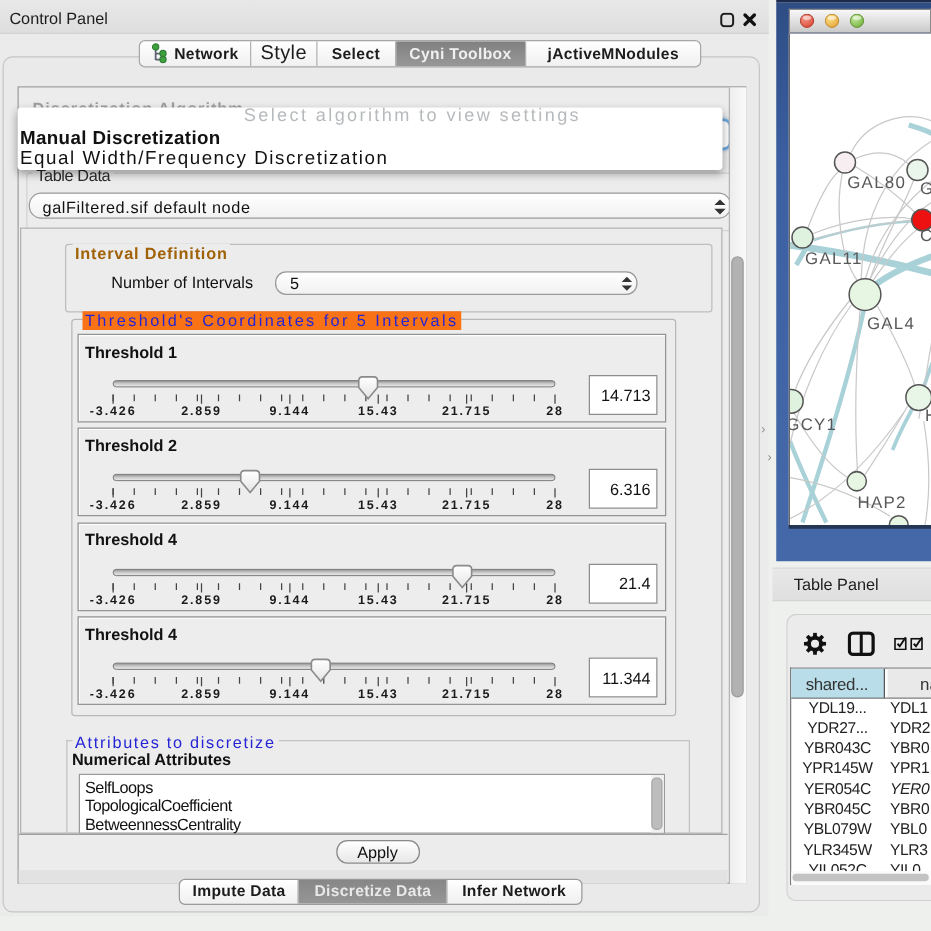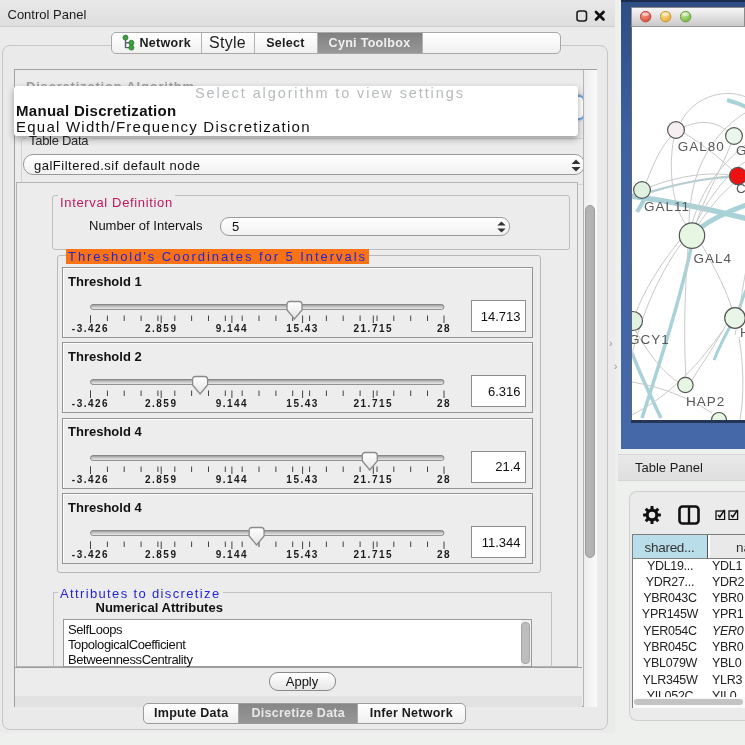--- a/index.html
+++ b/index.html
@@ -20,34 +20,35 @@
 <div style="position:absolute;left:87px;top:32px;width:450px;height:21.5px;border:1px solid #a8a8a8;border-radius:5px;overflow:hidden;display:flex;background:linear-gradient(#ffffff,#f0f0f0);margin-left:24px;">
 <div style="width:89.5px;height:100%;color:#1d1d1d;border-right:1px solid #b3b3b3;display:flex;align-items:center;justify-content:center;font-size:12.5px;font-weight:bold;letter-spacing:0.3px;"><svg width="14" height="17" viewBox="0 0 14 17" style="margin-right:4px">
         <path d="M3.5 5 V14 M3.5 8.8 H9 M3.5 13.6 H9" stroke="#5a6170" stroke-width="1.4" fill="none"></path>
         <circle cx="3.5" cy="3.6" r="2.5" fill="#3da13d" stroke="#2f7d33" stroke-width="0.9"></circle>
         <circle cx="9.4" cy="8.8" r="2.5" fill="#3da13d" stroke="#2f7d33" stroke-width="0.9"></circle>
         <circle cx="9.4" cy="13.6" r="2.5" fill="#3da13d" stroke="#2f7d33" stroke-width="0.9"></circle>
       </svg>Network</div>
 <div style="width:53px;height:100%;color:#1d1d1d;border-right:1px solid #b3b3b3;display:flex;align-items:center;justify-content:center;font-size:16px;font-weight:normal;letter-spacing:0.3px;">Style</div>
 <div style="width:63px;height:100%;color:#1d1d1d;border-right:1px solid #b3b3b3;display:flex;align-items:center;justify-content:center;font-size:12.5px;font-weight:bold;letter-spacing:0.3px;">Select</div>
 <div style="width:105px;height:100%;background:linear-gradient(#808080,#989898);color:#f0f0f0;border-right:1px solid #b3b3b3;display:flex;align-items:center;justify-content:center;font-size:12.5px;font-weight:bold;letter-spacing:0.3px;">Cyni Toolbox</div>
+<div style="width:139.5px;height:100%;color:#1d1d1d;display:flex;align-items:center;justify-content:center;font-size:12.5px;font-weight:bold;letter-spacing:0.3px;">jActiveMNodules</div>
 </div>
 <div style="position:absolute;left:14px;top:69px;width:583px;height:638px;background:#ececec;border:1px solid #a0a0a0;"></div>
 <div class="t" style="left:26px;top:79px;font-size:13px;font-weight:bold;letter-spacing:0.8px;color:#9f9f9f;">Discretization Algorithm</div>
 <div style="position:absolute;left:566px;top:95px;width:19px;height:25px;background:#ffffff;border:2.5px solid #6ea6de;border-radius:6px;box-shadow:0 0 3px rgba(90,150,220,0.9);"></div>
 <div style="position:absolute;left:21px;top:138px;width:564px;height:47px;border:1px solid #d2d2d2;border-radius:3px;"></div>
 <div class="t" style="left:26px;top:133px;font-size:13px;letter-spacing:-0.3px;color:#2a2a2a;background:#ececec;padding:0 3px;">Table Data</div>
 <div style="position:absolute;left:23px;top:153.5px;width:562px;height:21.5px;background:linear-gradient(#ffffff,#f1f1f1);border:1.3px solid #9a9a9a;border-radius:10px;"></div>
 <div class="t" style="left:34px;top:157.5px;font-size:13px;letter-spacing:0.5px;color:#111;">galFiltered.sif default node</div>
 <svg style="position:absolute;left:570px;top:158.5px" width="12" height="13" viewBox="0 0 12 13">
     <path d="M1.5 5 L6 0.5 L10.5 5 Z M1.5 8 L6 12.5 L10.5 8 Z" fill="#333"></path>
   </svg>
 <div style="position:absolute;left:16px;top:182px;width:562px;height:485px;background:#ececec;border:1px solid #b3b3b3;"></div>
 <div style="position:absolute;left:52px;top:195px;width:518px;height:55px;border:1px solid #bdbdbd;border-radius:3px;"></div>
-<div class="t" style="left:58px;top:194.5px;font-size:13px;letter-spacing:0.65px;color:#be185d;background:#ececec;padding:0 2px;">Interval Definition</div>
+<div class="t" style="left:58px;top:194.5px;font-size:13px;letter-spacing:0.65px;color:#a16207;background:#ececec;padding:0 2px;font-weight:bold;">Interval Definition</div>
 <div class="t" style="left:89px;top:217.5px;font-size:13px;font-weight:normal;color:#111;">Number of Intervals</div>
 <div style="position:absolute;left:219.5px;top:216.5px;width:290.5px;height:19.5px;background:linear-gradient(#ffffff,#f1f1f1);border:1.3px solid #9a9a9a;border-radius:9px;"></div>
 <div class="t" style="left:232px;top:219px;font-size:13px;color:#111;">5</div>
 <svg style="position:absolute;left:496px;top:220.5px" width="11" height="12" viewBox="0 0 11 12">
     <path d="M1.3 4.6 L5.5 0.4 L9.7 4.6 Z M1.3 7.4 L5.5 11.6 L9.7 7.4 Z" fill="#333"></path>
   </svg>
 <div style="position:absolute;left:57px;top:255px;width:484px;height:318px;border:1px solid #b8b8b8;border-radius:3px;"></div>
 <div class="t" style="left:66px;top:248.5px;font-size:13px;letter-spacing:1.95px;color:#2525d5;background:#f97316;padding:0 2px;">Threshold's Coordinates for 5 Intervals</div>
 <div style="position:absolute;left:62px;top:267px;width:471px;height:71px;background:#ededed;border:1px solid #949494;box-shadow:inset 1px 1px 0 rgba(255,255,255,.85);"></div>
 <div class="t" style="left:68px;top:273.5px;font-size:13px;font-weight:bold;color:#111;">Threshold 1</div>
@@ -160,21 +161,21 @@
     <text x="311.3" y="65" font-size="10" font-weight="bold" letter-spacing="1.5" fill="#1a1a1a" text-anchor="middle">21.715</text>
     <text x="382" y="65" font-size="10" font-weight="bold" letter-spacing="1.5" fill="#1a1a1a" text-anchor="middle">28</text>
     <g transform="translate(186.1,33.5)">
       <path d="M1 4 Q1 1 4 1 L13 1 Q16 1 16 4 L16 9.5 L8.5 18.5 L1 9.5 Z" fill="url(#tg)" stroke="#8a8a8a" stroke-width="1.3"></path>
     </g>
   </svg>
 <div style="position:absolute;left:470.5px;top:526px;width:55px;height:32px;background:#fff;border:1.5px solid #8d8d8d;"></div>
 <div class="t" style="left:470.5px;top:526px;width:55px;height:32px;font-size:13px;color:#111;display:flex;align-items:center;justify-content:flex-end;padding-right:5px;">11.344</div>
 <div style="position:absolute;left:53px;top:592px;width:499px;height:75px;border:1px solid #c2c2c2;border-bottom:none;"></div>
 <div class="t" style="left:58px;top:585.5px;font-size:13px;letter-spacing:1.36px;color:#2525d5;background:#ececec;padding:0 2px;">Attributes to discretize</div>
-<div class="t" style="left:57.5px;top:599.5px;font-size:13px;font-weight:bold;color:#111;margin-left:38px;">Numerical Attributes</div>
+<div class="t" style="left:57.5px;top:599.5px;font-size:13px;font-weight:bold;color:#111;">Numerical Attributes</div>
 <div style="position:absolute;left:63px;top:619px;width:469px;height:48px;background:#fff;border:1px solid #9a9a9a;overflow:hidden;"></div>
 <div class="t" style="left:68px;top:621.7px;font-size:13px;letter-spacing:-0.4px;color:#111;">SelfLoops</div>
 <div class="t" style="left:68px;top:637px;font-size:13px;letter-spacing:-0.4px;color:#111;">TopologicalCoefficient</div>
 <div class="t" style="left:68px;top:652.3px;font-size:13px;letter-spacing:-0.4px;color:#111;">BetweennessCentrality</div>
 <div style="position:absolute;left:520.5px;top:620px;width:10px;height:46px;background:#f0f0f0;"></div>
 <div style="position:absolute;left:521px;top:622px;width:8.5px;height:42px;background:#bdbdbd;border:1px solid #a6a6a6;border-radius:4px;"></div>
 <div style="position:absolute;left:15px;top:666.5px;width:567px;height:1px;background:#9f9f9f;"></div>
 <div style="position:absolute;left:268.5px;top:672px;width:67px;height:19px;background:linear-gradient(#ffffff,#e7e7e7);border:1px solid #8a8a8a;border-radius:9px;"></div>
 <div class="t" style="left:268.5px;top:672px;width:67px;height:19px;font-size:13px;color:#111;display:flex;align-items:center;justify-content:center;">Apply</div>
 <div style="position:absolute;left:15px;top:696px;width:567px;height:11px;background:#e2e2e2;"></div>

